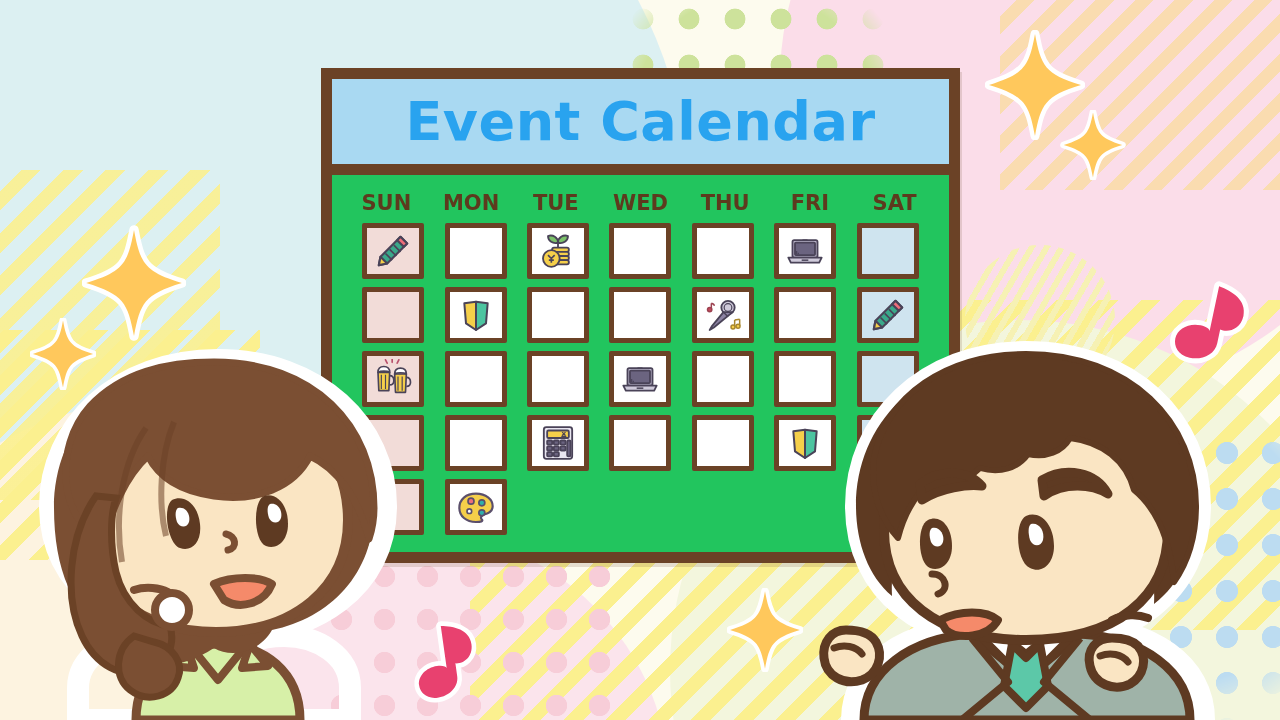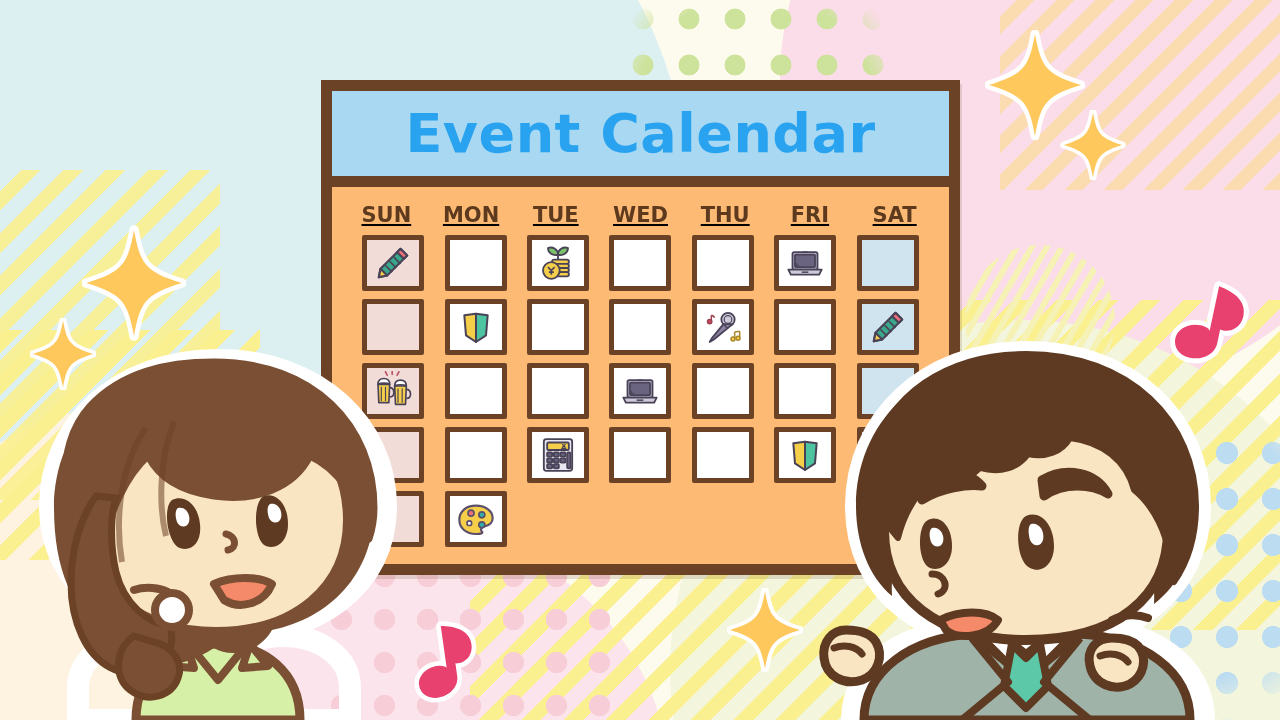--- a/index.html
+++ b/index.html
@@ -61,38 +61,38 @@
   
   .sparkle{position:absolute;}
   .sparkle svg{display:block;}
 
   
   .note{position:absolute;}
   .note svg{display:block;}
 
   
   .calendar{
-    position:absolute;left:321px;top:80px;width:639px;height:495px;
-    background:#fdba74;
+    position:absolute;left:321px;top:68px;width:639px;height:495px;
+    background:#22c55e;
     border:11px solid #6b4226;
     box-sizing:border-box;
     box-shadow:2px 4px 0 rgba(120,90,60,.18);
   }
   .cal-title-band{
     height:85px;background:#a9d9f2;display:flex;align-items:center;justify-content:center;
     border-bottom:11px solid #6b4226;
     margin:-0px -0px 0 -0px;
   }
   .cal-title{
     color:#29a3ef;font-size:54px;font-weight:bold;letter-spacing:.5px;
     font-family:"DejaVu Sans", sans-serif;
     line-height:1;
   }
   .cal-body{padding:16px 20px 0 20px;}
-  .dow-row{display:grid;grid-template-columns:repeat(7,1fr);column-gap:16px;text-decoration:underline;}
+  .dow-row{display:grid;grid-template-columns:repeat(7,1fr);column-gap:16px;}
   .dow{
     text-align:center;color:#5d3a1e;font-weight:bold;font-size:21px;
     font-family:"DejaVu Sans", sans-serif;
     padding-bottom:8px;
   }
   .grid{display:grid;grid-template-columns:repeat(7,1fr);row-gap:8px;}
   .cellwrap{display:flex;justify-content:center;}
   .cell{
     width:62px;height:56px;border:5px solid #6b4226;background:#ffffff;
     box-sizing:border-box;display:flex;align-items:center;justify-content:center;

